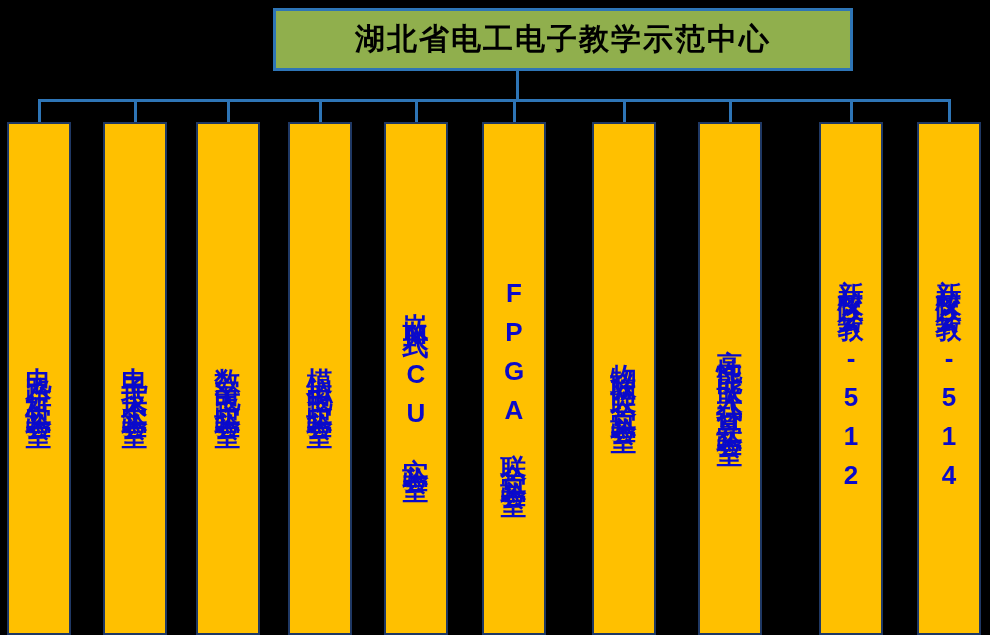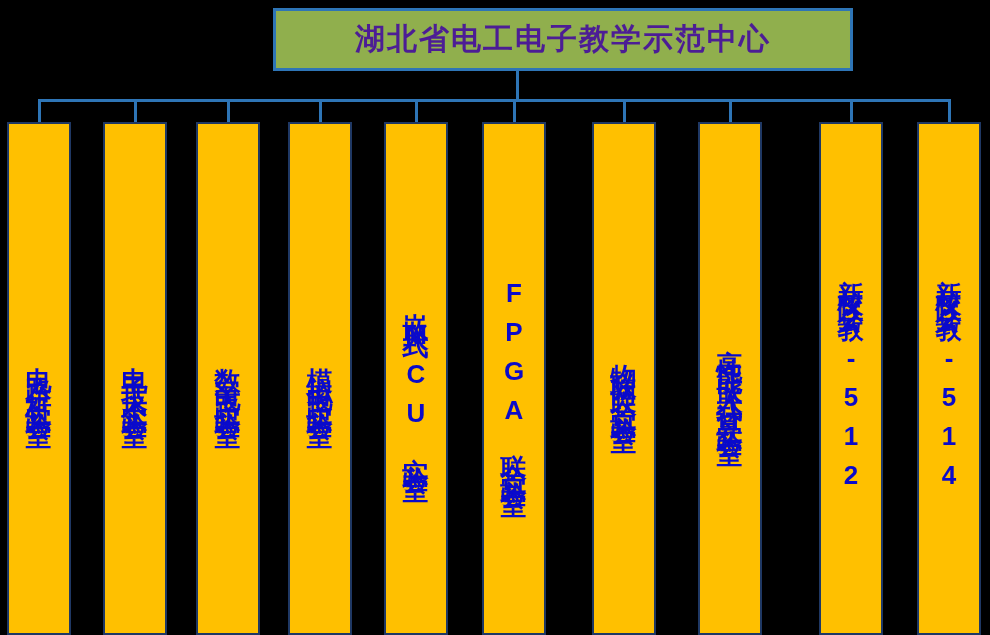--- a/index.html
+++ b/index.html
@@ -23,21 +23,21 @@
     width: 580px;
     height: 63px;
     background: #90AF4D;
     border: 3px solid #2E75B6;
     box-sizing: border-box;
     display: flex;
     align-items: center;
     justify-content: center;
   }
   .title-box span {
-    color: #4c1d95;
+    color: #000000;
     font-size: 30px;
     font-weight: bold;
     letter-spacing: 2px;
     white-space: nowrap;
   }
   
   .connector {
     position: absolute;
     background: #2E75B6;
   }

